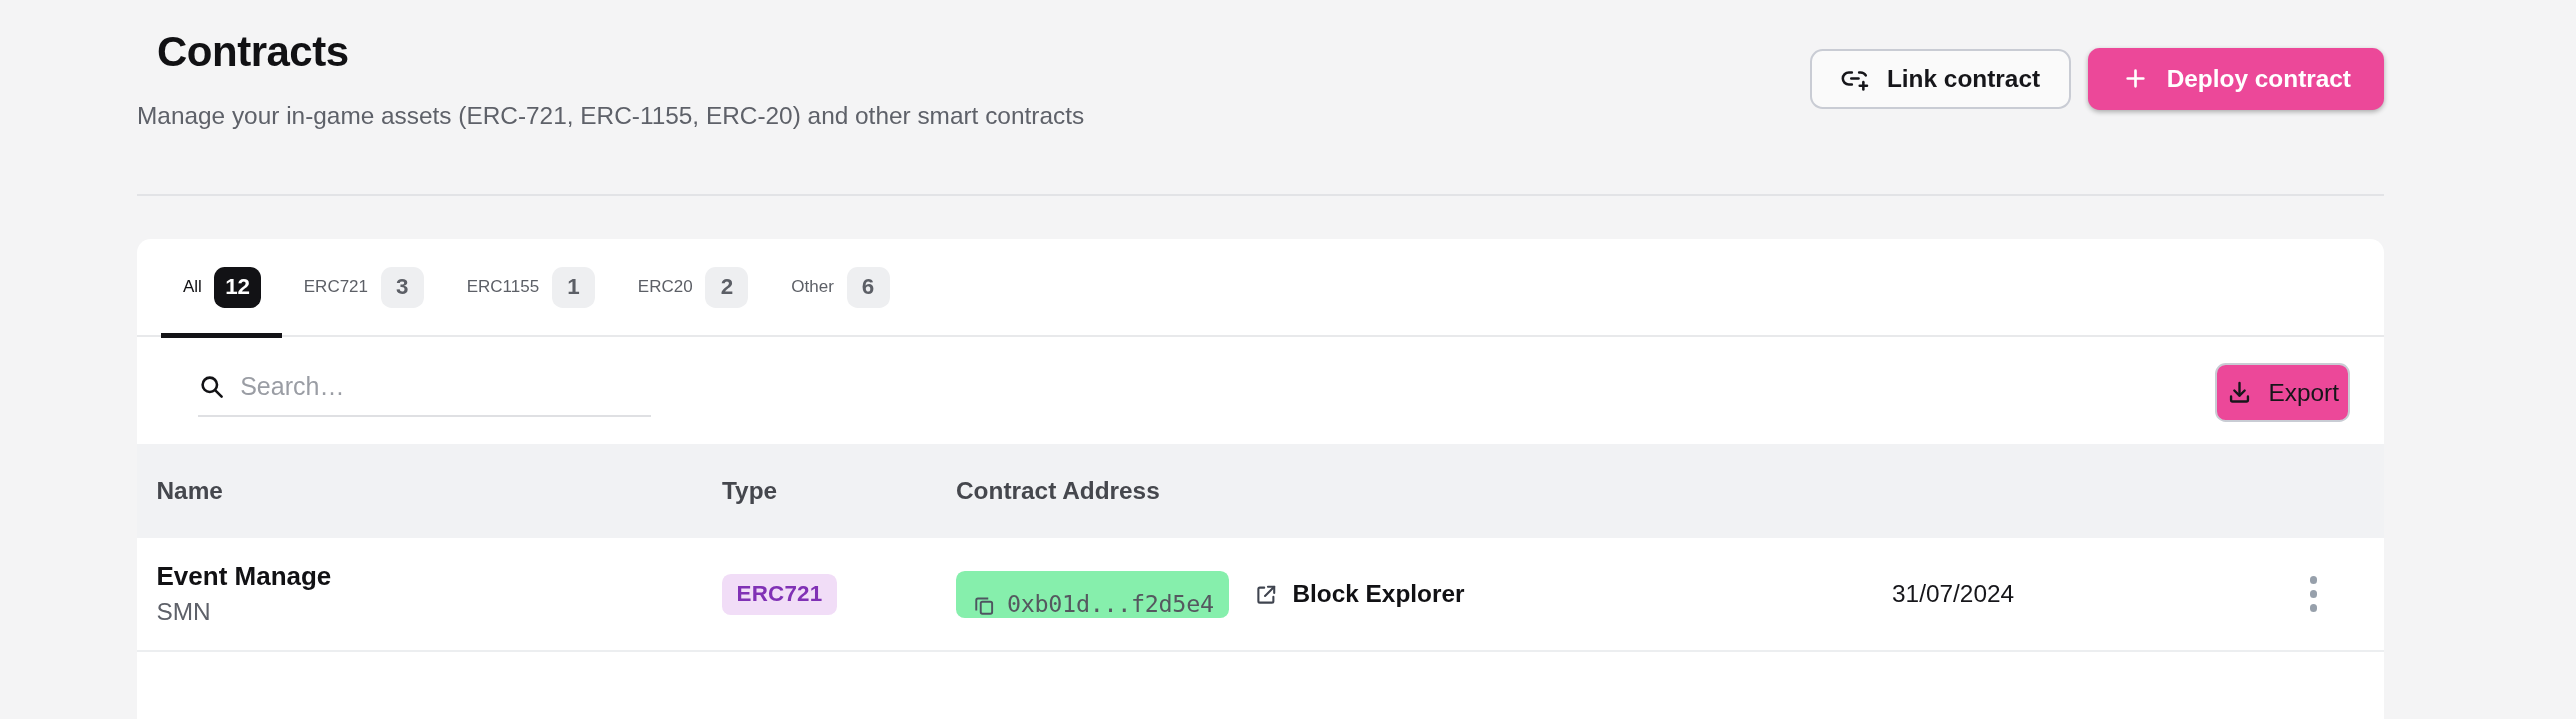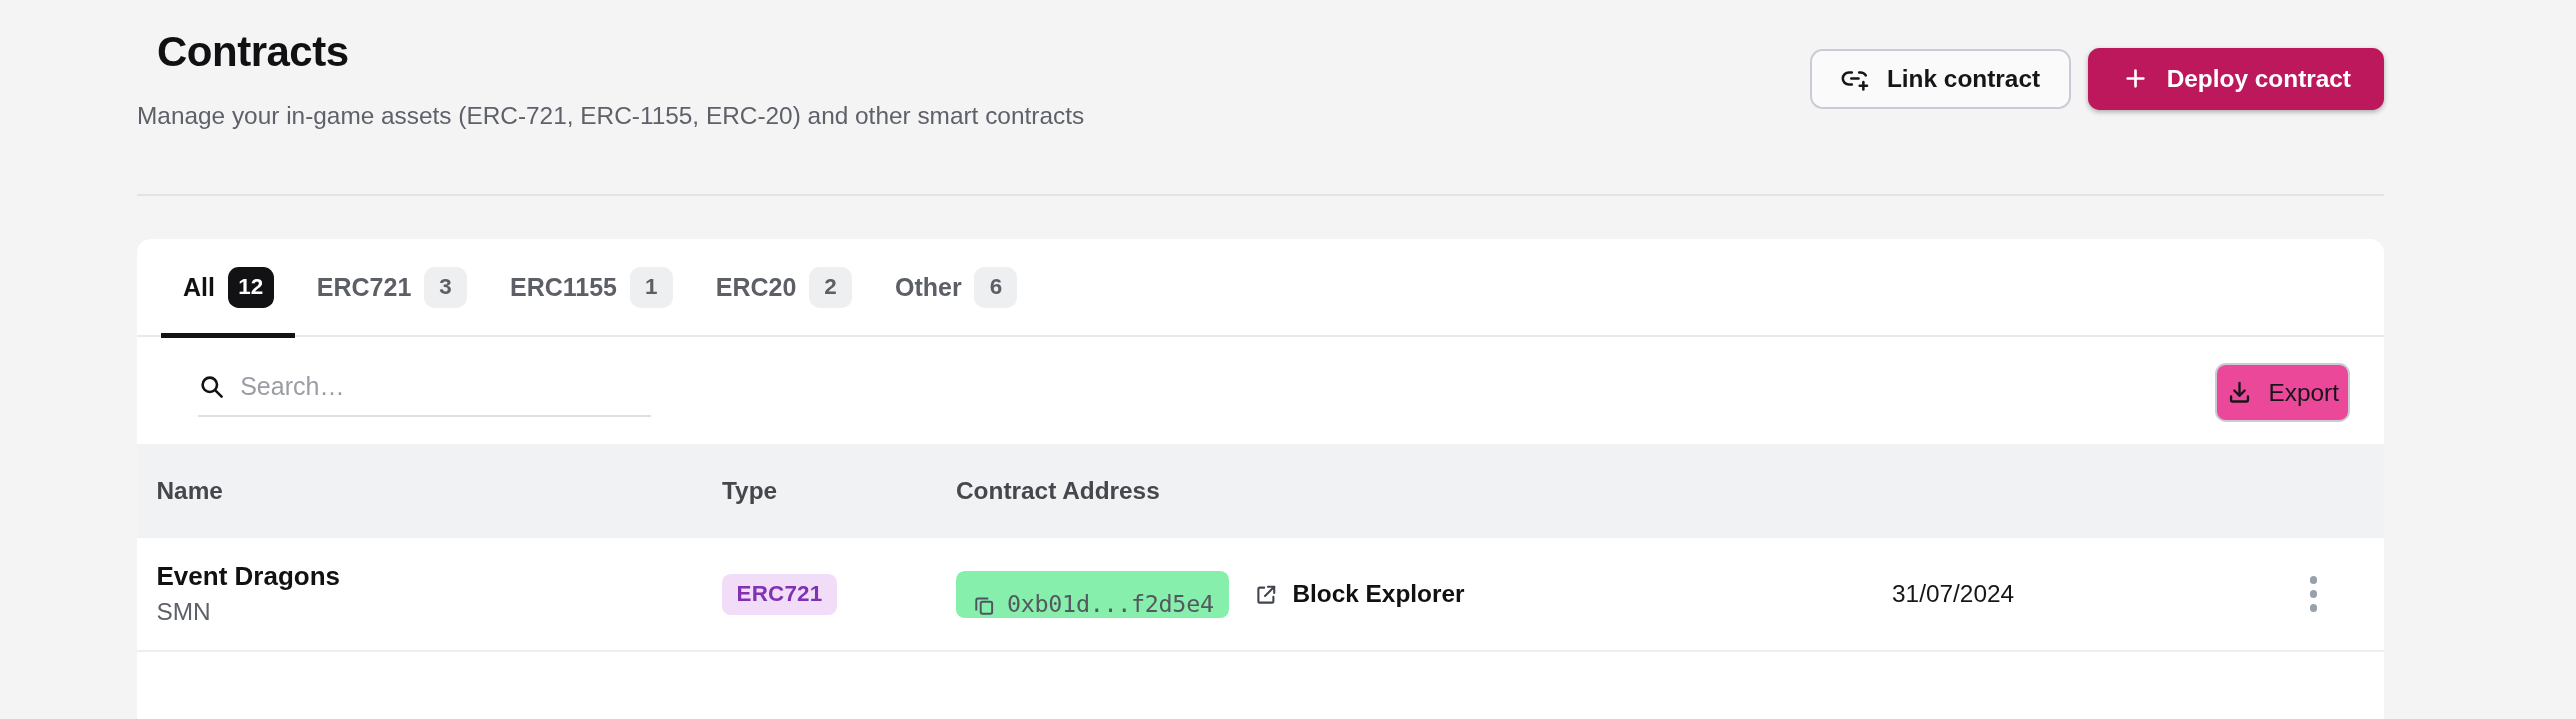--- a/index.html
+++ b/index.html
@@ -72,21 +72,21 @@
     padding: 0 29px;
     background: #fafafa;
     border: 2px solid #c9ccd4;
     border-radius: 12.7px;
     color: #16161a;
   }
 
   .btn-dark {
     height: 62px;
     padding: 0 33px;
-    background: #be185d;
+    background: #ec4899;
     border: none;
     border-radius: 11.7px;
     color: #ffffff;
     box-shadow: 0 2px 4.9px rgba(0,0,0,0.30);
   }
 
   .divider-top {
     position: absolute;
     left: 137px;
     top: 194px;
@@ -121,22 +121,22 @@
     display: inline-flex;
     align-items: center;
     gap: 12.7px;
     height: 98px;
     padding: 0 21.5px;
     cursor: pointer;
     position: relative;
   }
 
   .tab-label {
-    font-size: 25px;
-    font-weight: bold;
+    font-size: 17px;
+    font-weight: normal;
     color: #5c5f66;
     white-space: nowrap;
   }
 
   .tab.active .tab-label { color: #111114; }
 
   .tab-badge {
     min-width: 43px;
     height: 41px;
     padding: 0 10.7px;
@@ -428,21 +428,21 @@
         <div class="cell c-name">Name</div>
         <div class="cell c-type">Type</div>
         <div class="cell c-addr">Contract Address</div>
         <div class="cell c-actions"></div>
       </div>
 
       <div class="t-row t-body-row">
 
         <div class="cell c-name">
           <div class="name-block">
-            <span class="name-primary">Event Dragons</span>
+            <span class="name-primary">Event Manage</span>
             <span class="name-secondary">SMN</span>
           </div>
         </div>
 
         <div class="cell c-type">
           <span class="type-badge">ERC721</span>
         </div>
 
         <div class="cell c-addr">
           <span class="addr-chip">

